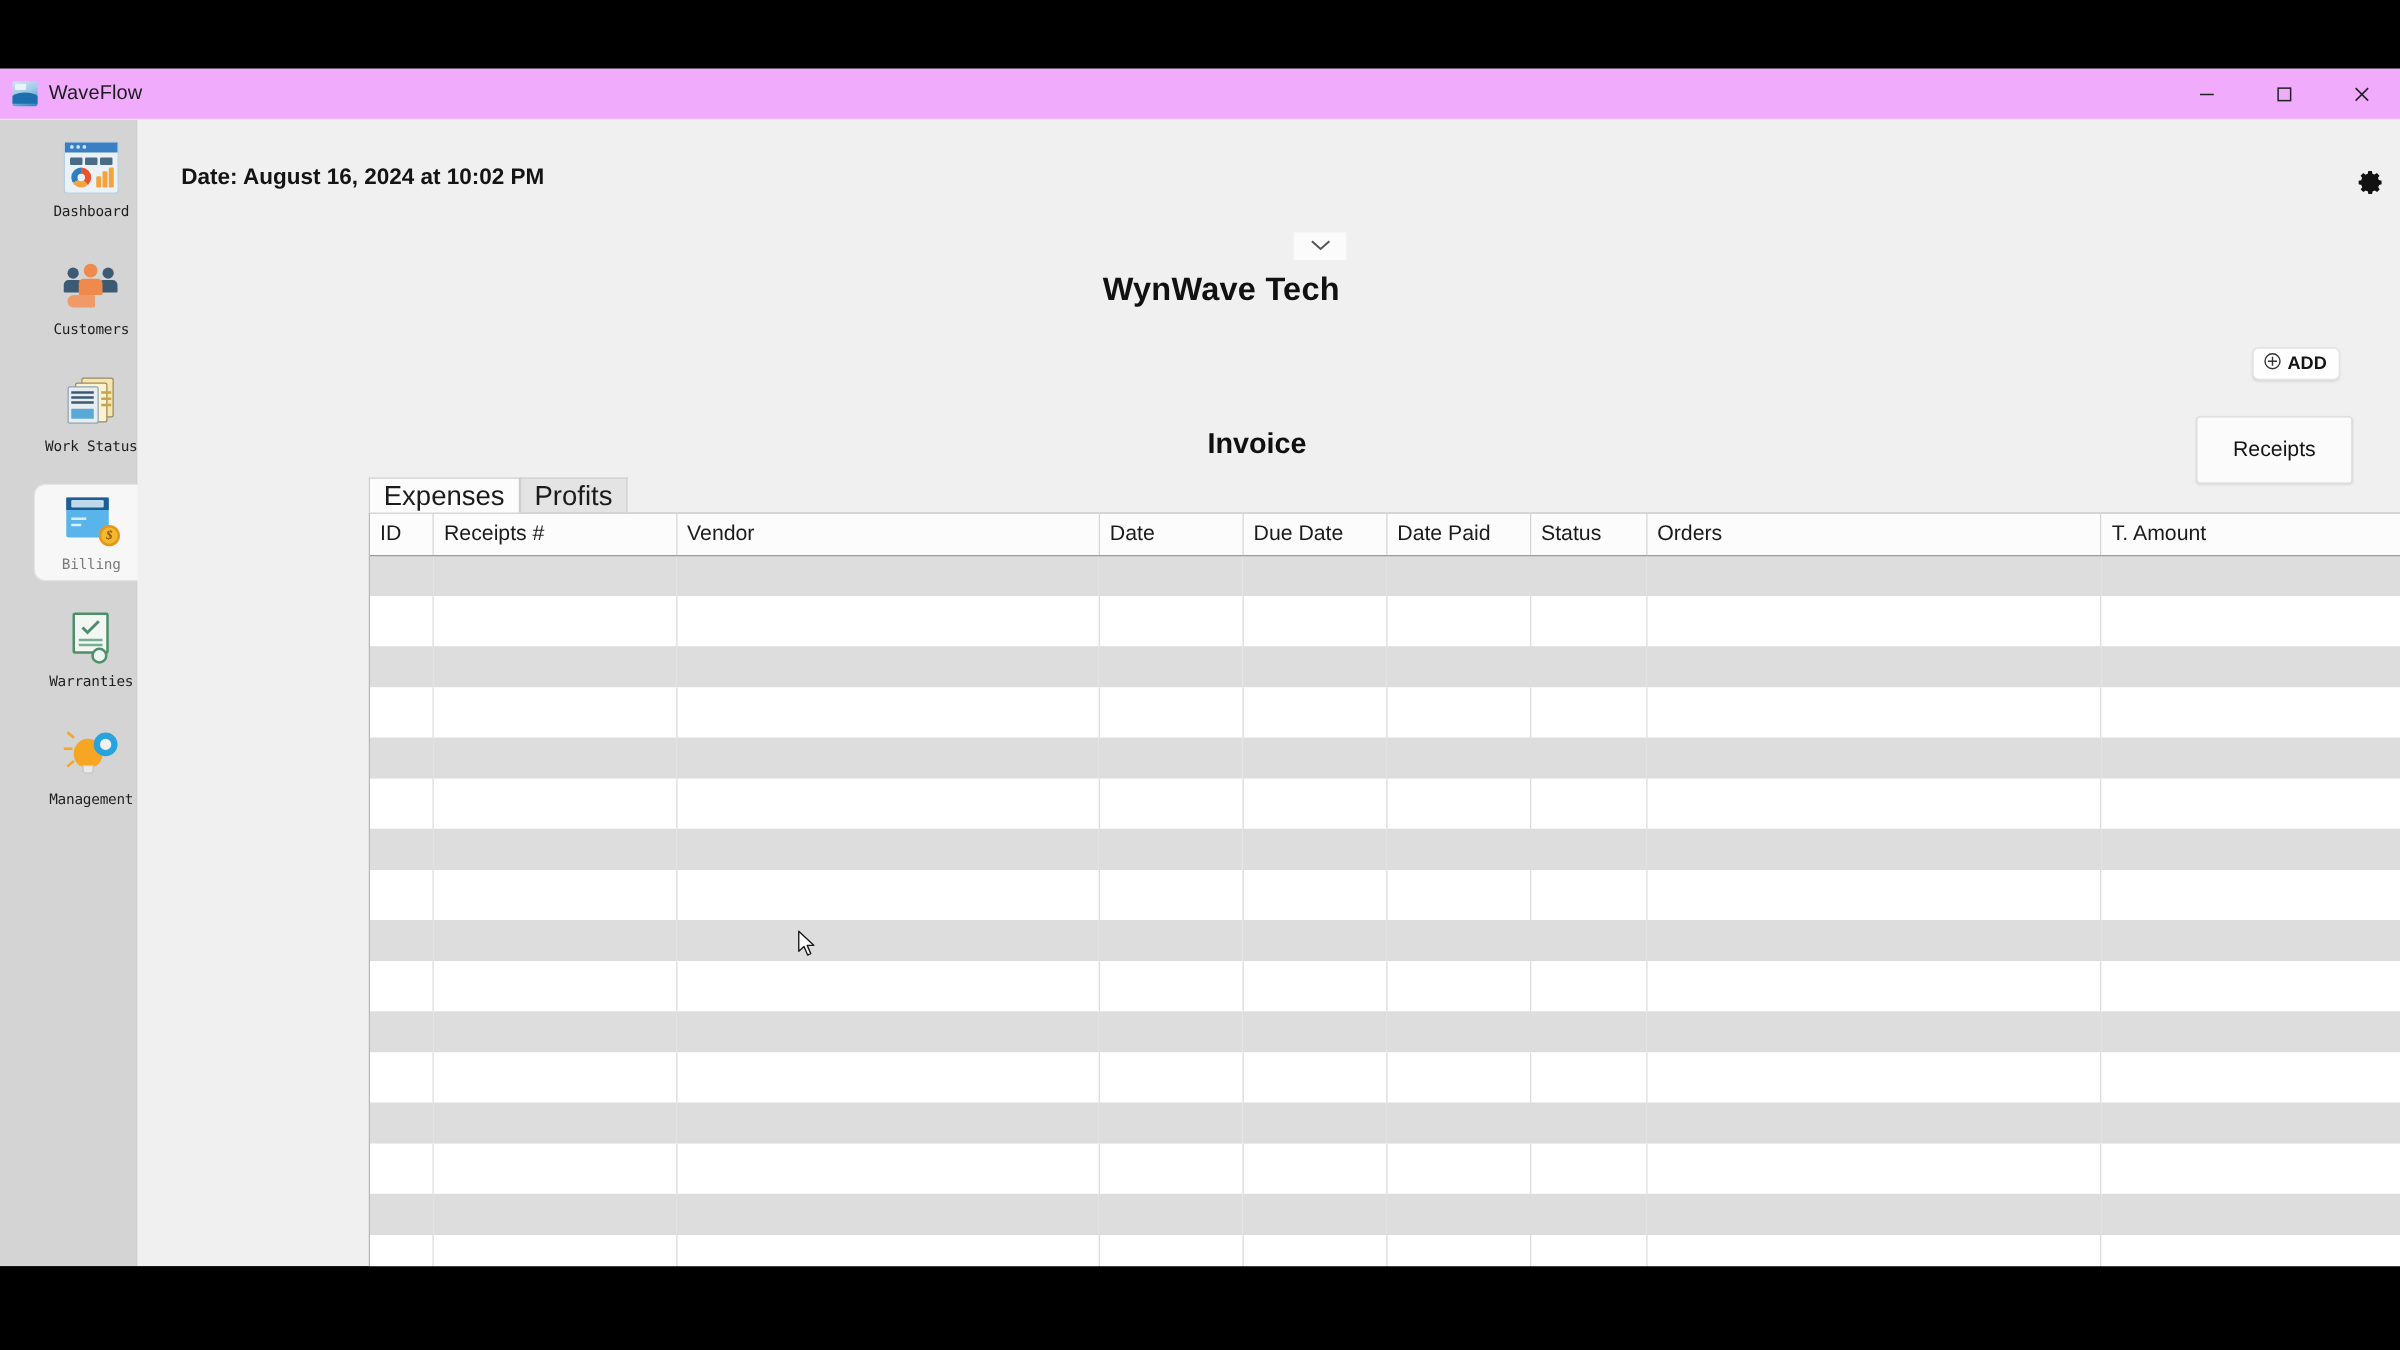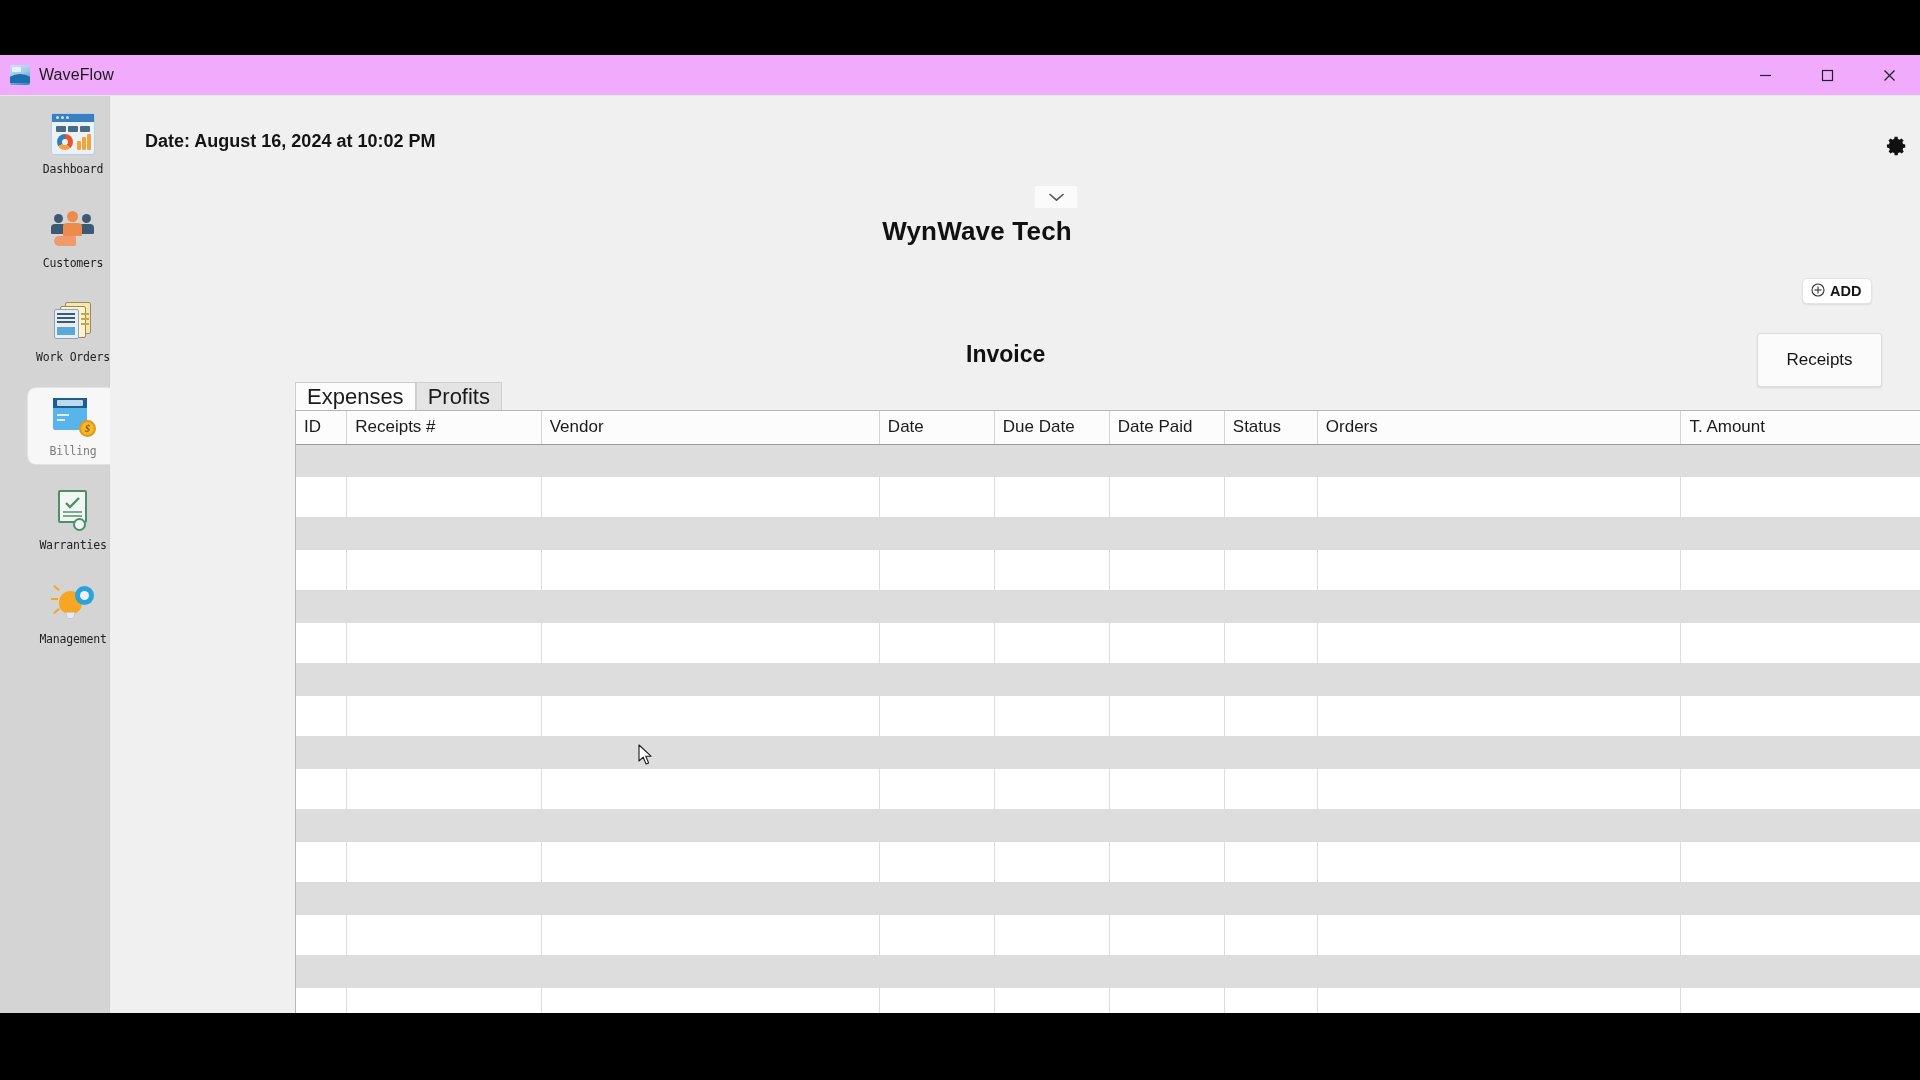--- a/index.html
+++ b/index.html
@@ -449,21 +449,21 @@
             <i class="sheet" style="left:9px;  top:5px;  width:26px; height:32px; background:#fbf2cf"></i>
             <i class="sheet" style="left:3px;  top:8px;  width:25px; height:30px; background:#e8edf1; border-color:#8fa3b3"></i>
             <i class="line" style="left:6px; top:12px; width:18px"></i>
             <i class="line" style="left:6px; top:16px; width:18px"></i>
             <i class="line" style="left:6px; top:20px; width:18px"></i>
             <i class="sq" style="left:6px; top:26px; width:18px; height:8px"></i>
             <i class="line" style="left:30px; top:12px; width:8px; background:#c9a34a"></i>
             <i class="line" style="left:30px; top:17px; width:8px; background:#c9a34a"></i>
             <i class="line" style="left:30px; top:22px; width:8px; background:#c9a34a"></i>
           </span>
-          <span class="nav-label">Work Orders</span>
+          <span class="nav-label">Work Status</span>
         </div>
 
         <div class="nav-item active">
           <span class="nav-ico ico-bill">
             <i class="card"></i>
             <i class="band"></i>
             <i style="position:absolute; left:6px; top:5px; width:26px; height:6px; background:#d9eefc; opacity:.85; border-radius:1px"></i>
             <i class="bl" style="top:19px"></i>
             <i class="bl" style="top:24px; width:8px"></i>
             <i class="coin">$</i>

